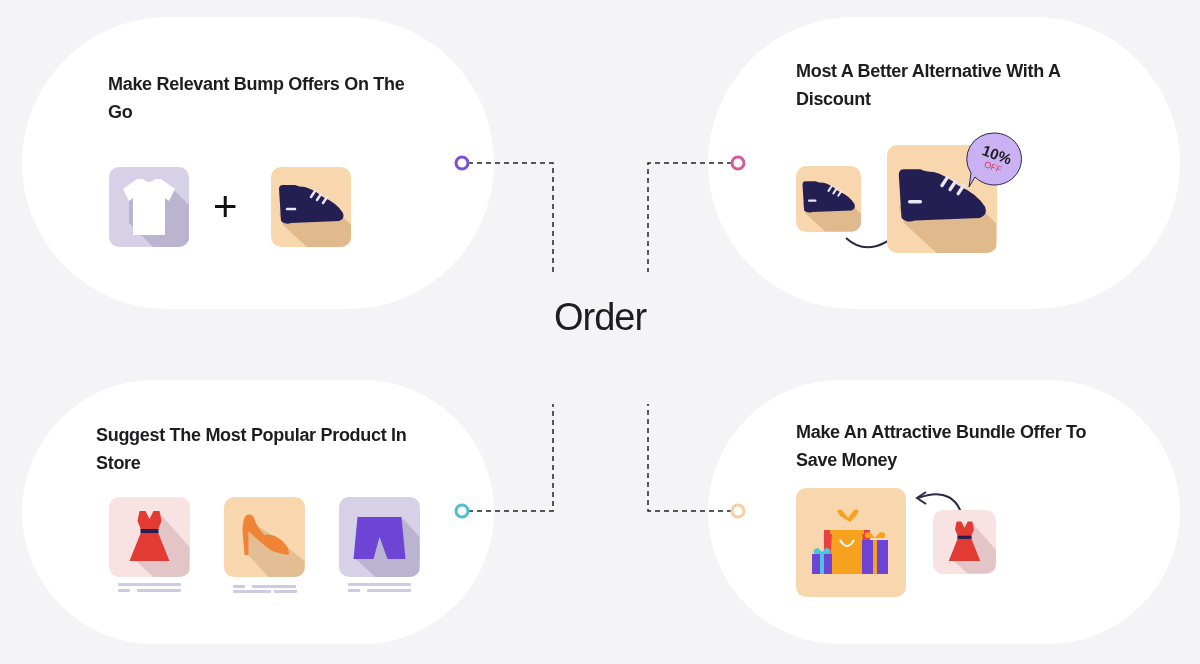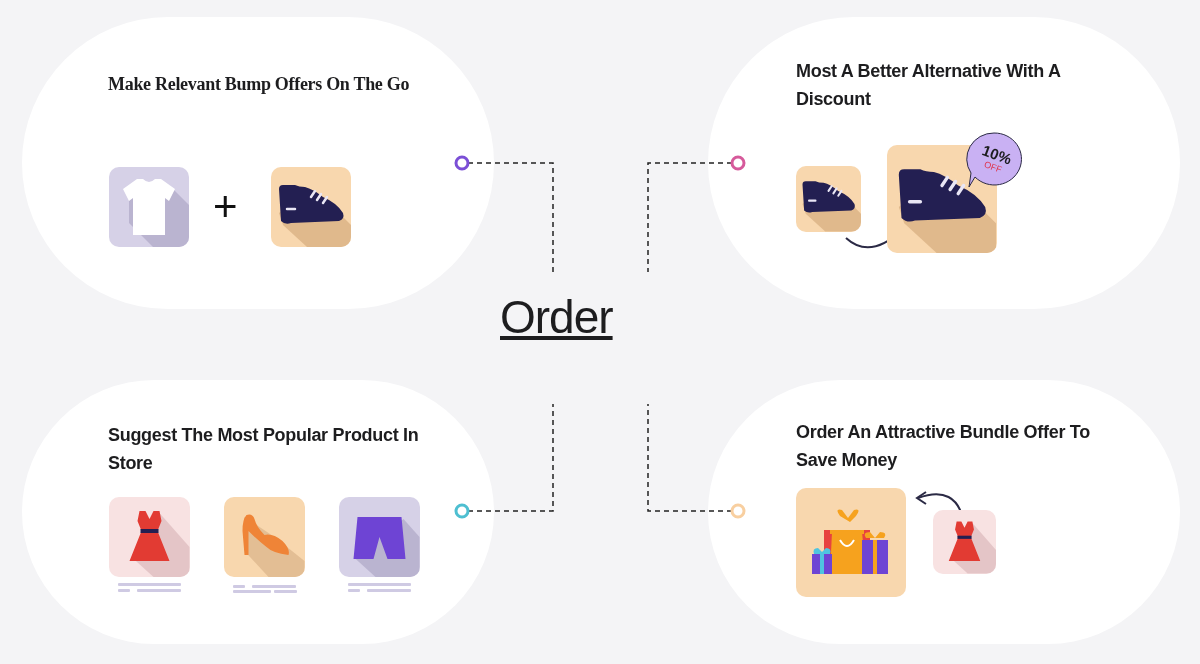--- a/index.html
+++ b/index.html
@@ -18,22 +18,22 @@
   .card-title {
     position: absolute; font-weight: 700; font-size: 18px; line-height: 28px;
     letter-spacing: -0.3px; color: #1d1d1f; width: 320px;
   }
   .tile {
     position: absolute; border-radius: 10px; overflow: hidden;
   }
   .tile svg { position: absolute; left: 0; top: 0; width: 100%; height: 100%; }
 
   .center-title {
-    position: absolute; left: 500px; top: 292px; width: 200px; 
-    font-size: 46px; line-height: 50px; font-weight: 400; color: #1d1d1f; letter-spacing: -1px; text-decoration: underline;
+    position: absolute; left: 500px; top: 292px; width: 200px; text-align: center;
+    font-size: 38px; line-height: 50px; font-weight: 400; color: #1d1d1f; letter-spacing: -1px;
   }
   .connector { position: absolute; left: 0; top: 0; width: 1200px; height: 664px; pointer-events: none; }
 
   .plus { position: absolute; left: 213px; top: 186px; font-size: 42px; line-height: 42px; font-weight: 400; color: #111; }
 
   .text-lines { position: absolute; }
   .text-lines span { position: absolute; height: 3px; background: #cfcae3; border-radius: 1px; }
 
   .badge {
     position: absolute; left: 965px; top: 131px; width: 58px; height: 56px;
@@ -59,21 +59,21 @@
   <circle cx="462" cy="163" r="6" fill="#fff" stroke="#7b4fd6" stroke-width="3"></circle>
   <circle cx="738" cy="163" r="6" fill="#fff" stroke="#d65a9b" stroke-width="3"></circle>
   <circle cx="462" cy="511" r="6" fill="#fff" stroke="#4ebfd1" stroke-width="3"></circle>
   <circle cx="738" cy="511" r="6" fill="#fff" stroke="#f8cfa0" stroke-width="3"></circle>
 </svg>
 
 <div class="center-title">
   <div>Order</div>
 </div>
 
-<div class="card-title" style="left:108px; top:70px;font-family:Liberation Serif, serif;">Make Relevant Bump Offers On The Go</div>
+<div class="card-title" style="left:108px; top:70px;">Make Relevant Bump Offers On The Go</div>
 
 <div class="tile" style="left:109px; top:167px; width:80px; height:80px; background:#d6d1e7;">
   <svg viewBox="0 0 80 80">
     <polygon points="20,18 60,18 80,38 80,80 44,80 20,56" fill="#bab4d0"></polygon>
     <path d="M28,12 L34,12 Q40,18 46,12 L52,12 L66,22 L60,34 L56,31 L56,68 L24,68 L24,31 L20,34 L14,22 Z" fill="#fff"></path>
   </svg>
 </div>
 
 <div class="plus">+</div>
 
@@ -122,21 +122,21 @@
     </g>
   </svg>
 </div>
 
 <svg class="badge" viewBox="0 0 58 56">
   <path d="M29,2 A27,26 0 1 1 10,46 L4,56 L6,42 A27,26 0 0 1 29,2 Z" fill="#c9b1f3" stroke="#2b2a45" stroke-width="1"></path>
 </svg>
 <div class="badge-pct">10%</div>
 <div class="badge-off">OFF</div>
 
-<div class="card-title" style="left:108px; top:421px;">Suggest The Most Popular Product In Store</div>
+<div class="card-title" style="left:96px; top:421px;">Suggest The Most Popular Product In Store</div>
 
 <div class="tile" style="left:109px; top:497px; width:81px; height:80px; background:#f8e2e2;">
   <svg viewBox="0 0 80 80">
     <polygon points="50,16 80,50 80,80 44,80 22,60" fill="#e4c5c7"></polygon>
     <path d="M30,14 L36,14 L40,22 L44,14 L50,14 L52,24 L48,34 L60,64 L20,64 L32,34 L28,24 Z" fill="#e23b33"></path>
     <rect x="31" y="32" width="18" height="4" fill="#231f52"></rect>
   </svg>
 </div>
 <div class="text-lines" style="left:118px; top:583px;">
   <span style="left:0; top:0; width:63px;"></span>
@@ -162,21 +162,21 @@
     <polygon points="64,22 80,40 80,80 36,80 14,60" fill="#bab4d0"></polygon>
     <path d="M18,20 L62,20 L66,62 L48,62 L40,40 L34,62 L14,62 Z" fill="#6e44d4"></path>
   </svg>
 </div>
 <div class="text-lines" style="left:348px; top:583px;">
   <span style="left:0; top:0; width:63px;"></span>
   <span style="left:0; top:6px; width:12px;"></span>
   <span style="left:19px; top:6px; width:44px;"></span>
 </div>
 
-<div class="card-title" style="left:796px; top:418px;">Order An Attractive Bundle Offer To Save Money</div>
+<div class="card-title" style="left:796px; top:418px;">Make An Attractive Bundle Offer To Save Money</div>
 
 <div class="tile" style="left:796px; top:488px; width:110px; height:109px; background:#f8d7ae;">
   <svg viewBox="0 0 110 109">
     <rect x="28" y="42" width="46" height="40" fill="#e7423f"></rect>
     <path d="M44,28 Q38,20 46,22 L52,30 L58,22 Q66,20 60,28 L54,34 Z" fill="#f6a21e"></path>
     <rect x="34" y="42" width="34" height="4" fill="#f6a21e"></rect>
     <path d="M36,44 L66,44 L70,86 L34,86 Z" fill="#f6a21e"></path>
     <path d="M44,52 Q51,64 58,52" fill="none" stroke="#fff" stroke-width="2"></path>
     <rect x="66" y="52" width="26" height="34" fill="#6e44d4"></rect>
     <rect x="77" y="52" width="4" height="34" fill="#f6a21e"></rect>

